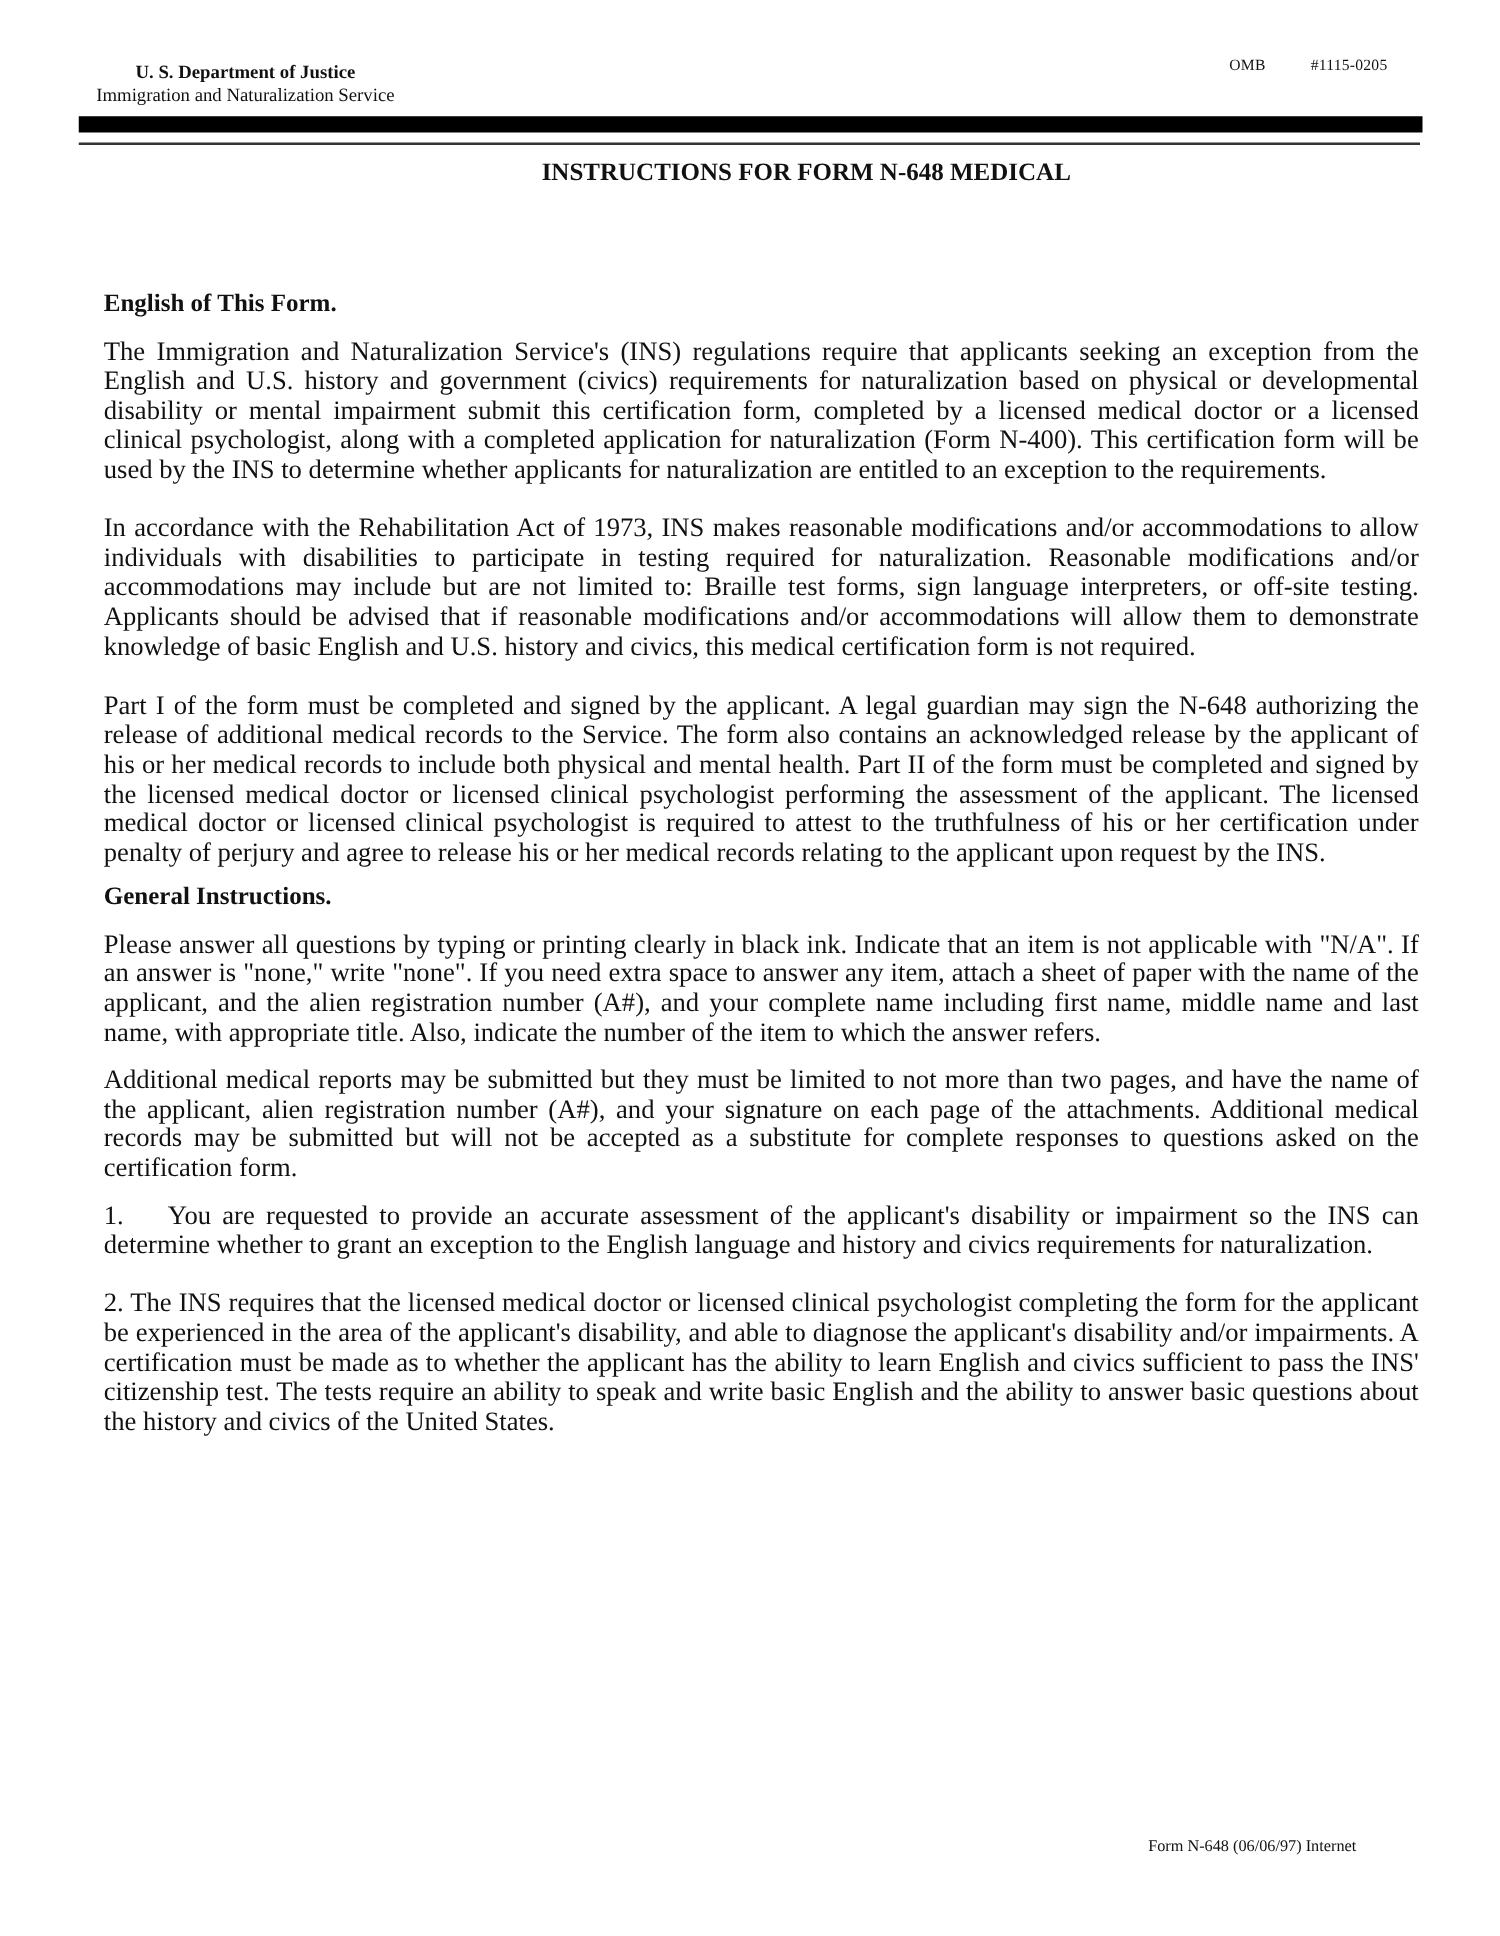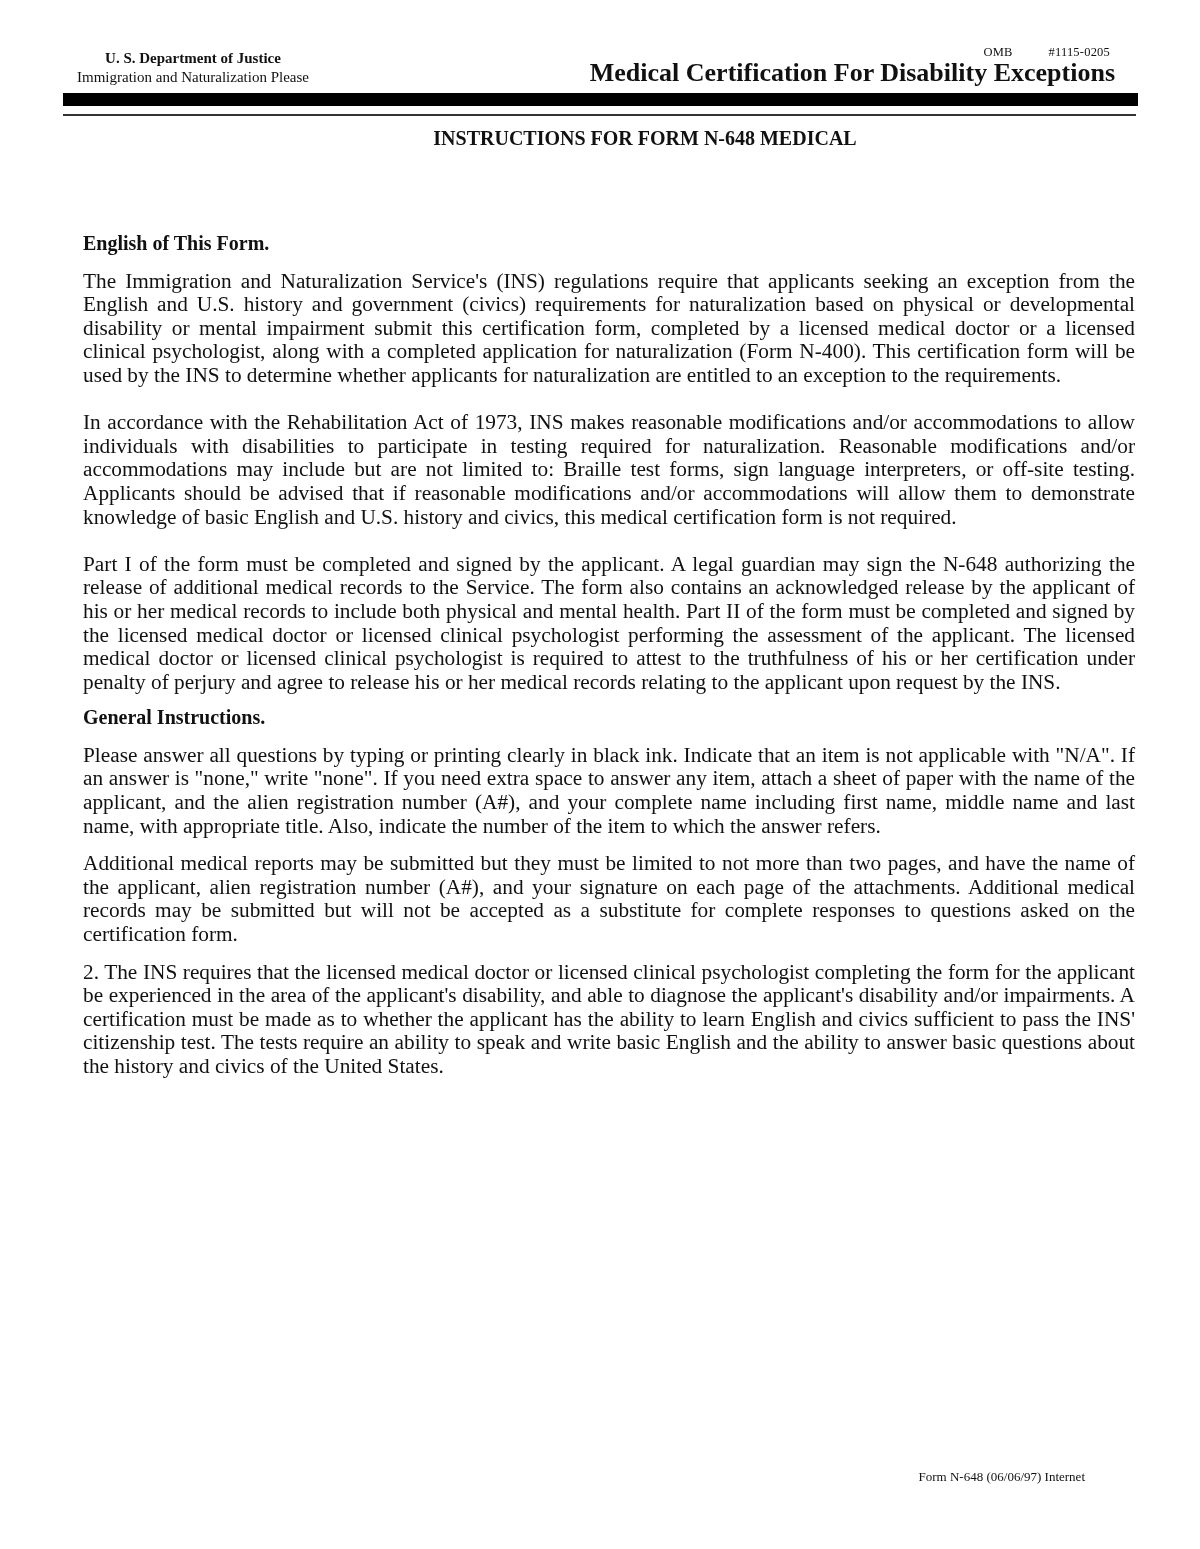--- a/index.html
+++ b/index.html
@@ -27,45 +27,45 @@
 
   .footer { position: absolute; right: 115px; top: 1469px; font-size: 13px; }
 </style>
 </head>
 <body>
 
 <div class="page">
 
   <div class="hdr-left">
     <div class="agency">U. S. Department of Justice</div>
-    <div class="service">Immigration and Naturalization Please</div>
+    <div class="service">Immigration and Naturalization Service</div>
   </div>
 
   <div class="omb">
     <span>OMB</span><span>#1115-0205</span>
   </div>
-  <div class="form-title">Medical Certification For Disability Exceptions</div>
 
   <div class="rule-thick"></div>
   <div class="rule-thin"></div>
 
   <div class="main-heading">
     <div>INSTRUCTIONS FOR FORM N-648 MEDICAL</div>
   </div>
 
   <div class="content">
     <div>
       <div class="section-title">English of This Form.</div>
       <p class="gap-lg">The Immigration and Naturalization Service's (INS) regulations require that applicants seeking an exception from the English and U.S. history and government (civics) requirements for naturalization based on physical or developmental disability or mental impairment submit this certification form, completed by a licensed medical doctor or a licensed clinical psychologist, along with a completed application for naturalization (Form N-400).  This certification form will be used by the INS to determine whether applicants for naturalization are entitled to an exception to the requirements.</p>
       <p class="gap-lg">In accordance with the Rehabilitation Act of 1973, INS makes reasonable modifications and/or accommodations to allow individuals with disabilities to participate in testing required for naturalization.  Reasonable modifications and/or accommodations may include but are not limited to: Braille test forms, sign language interpreters, or off-site testing.  Applicants should be advised that if reasonable modifications and/or accommodations will allow them to demonstrate knowledge of basic English and U.S. history and civics, this medical certification form is not required.</p>
       <p>Part I of the form must be completed and signed by the applicant.   A legal guardian may sign the N-648 authorizing the release of additional medical records to the Service.  The form also contains an acknowledged release by the applicant of his or her medical records to include both physical and mental health. Part II of the form must be completed and signed by the licensed medical doctor or licensed clinical psychologist performing the assessment of the applicant.  The licensed medical doctor or licensed clinical psychologist is required to attest to the truthfulness of his or her certification under penalty of perjury and agree to release his or her medical records relating to the applicant upon request by the INS.</p>
     </div>
 
     <div class="sec2">
       <div class="section-title" style="margin-top:12px;">General Instructions.</div>
       <p class="gap-md">Please answer all questions by typing or printing clearly in black ink.  Indicate that an item is not applicable with "N/A".  If an answer is "none," write "none".  If you need extra space to answer any item, attach a sheet of paper with the name of the applicant, and the alien registration number (A#), and your complete name including first name, middle name and last name, with appropriate title.  Also, indicate the number of the item to which the answer refers.</p>
       <p class="gap-md">Additional medical reports may be submitted but they must be limited to not more than two pages, and have the name of the applicant, alien registration number (A#), and your signature on each page of the attachments.  Additional medical records may be submitted but will not be accepted as a substitute for complete responses to questions asked on the certification form.</p>
+      <p class="gap-lg" style="white-space:pre-wrap;">1.    You are requested to provide an accurate assessment of the applicant's disability or impairment so the INS can determine whether to grant an exception to the English language and history and civics requirements for naturalization.</p>
       <p>2.  The INS requires that the licensed medical doctor or licensed clinical psychologist completing the form for the applicant be experienced in the area of the applicant's disability, and able to diagnose the applicant's disability and/or impairments.   A certification must be made as to whether the applicant has the ability to learn English and civics sufficient to pass the INS' citizenship test.   The tests require an ability to speak and write basic English and the ability to answer basic questions about the history and civics of the United States.</p>
     </div>
   </div>
 
   <div class="footer">Form N-648 (06/06/97) Internet</div>
 </div>
 
 </body></html>

